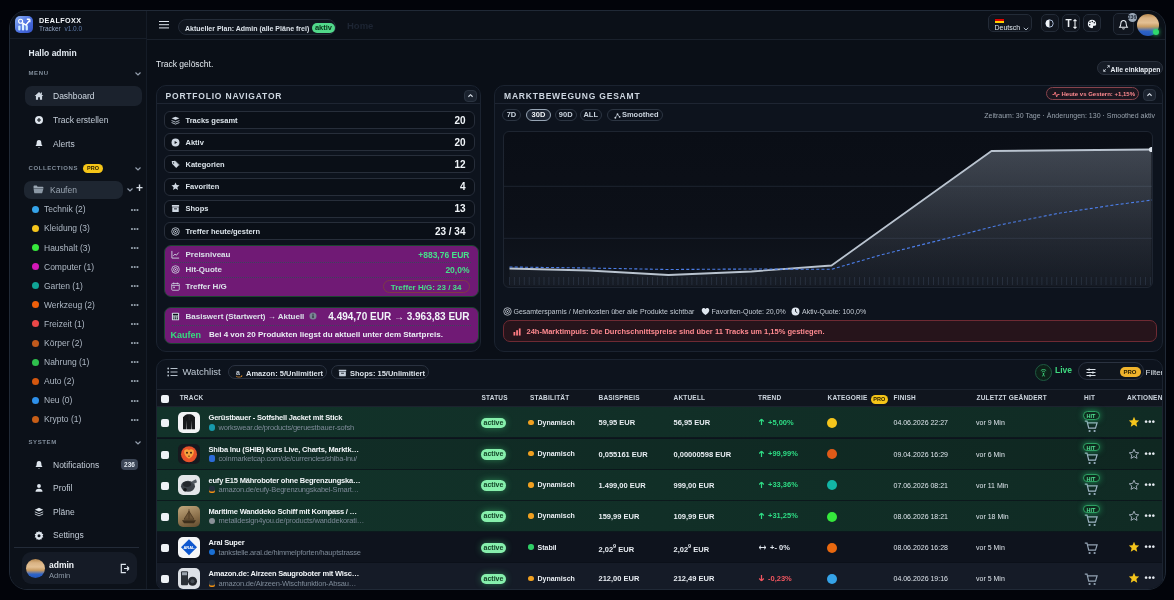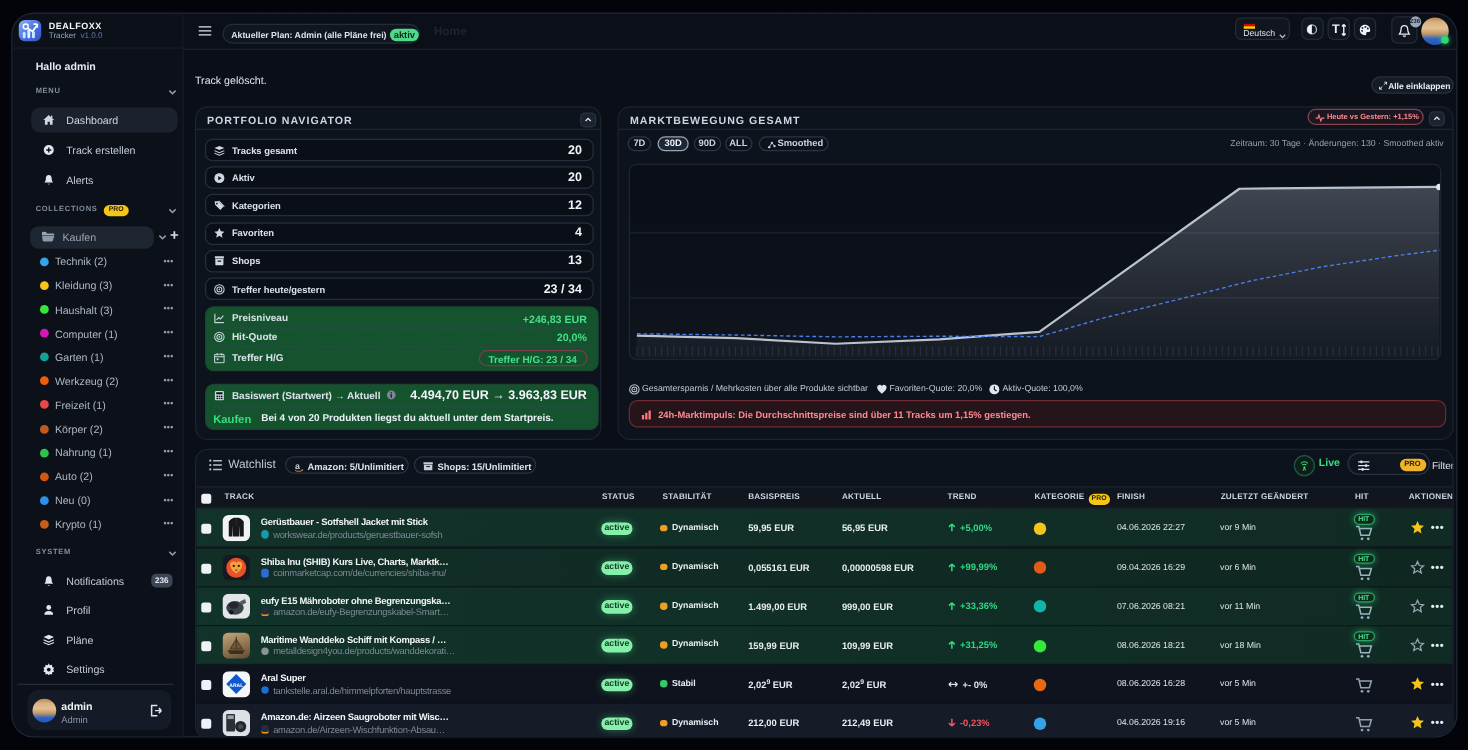--- a/index.html
+++ b/index.html
@@ -26,21 +26,21 @@
 
 .panel { position:absolute; background:#0d131d; border:1px solid #1b2330; border-radius:10px; }
 .phead { position:absolute; left:0; top:0; right:0; height:18px; border-bottom:1px solid #1e2532; }
 .ptitle { position:absolute; left:9px; top:5px; font-size:8.5px; font-weight:bold; letter-spacing:0.8px; color:#cdd6e0; }
 .collbtn { position:absolute; width:13px; height:12px; border-radius:4px; background:#1b232f; border:1px solid #2a3340; color:#dfe6ee; }
 .collbtn svg { margin:2.5px auto; }
 .statrow { position:absolute; left:7px; width:311px; height:18px; background:#0a0f17; border:1px solid #272e3a; border-radius:6px; display:flex; align-items:center; }
 .statrow .si { width:9px; height:9px; margin-left:6px; margin-right:6px; flex:none; color:#cfd8e2; }
 .statrow .lab { font-size:7.5px; font-weight:bold; color:#dbe3ea; }
 .statrow .val { position:absolute; right:8px; font-size:10px; font-weight:bold; color:#f0f4f8; }
-.greenbox { position:absolute; left:7px; width:315px; background:#14532d; border:1px solid #1b4530; border-radius:7px; }
+.greenbox { position:absolute; left:7px; width:315px; background:#701a75; border:1px solid #1b4530; border-radius:7px; }
 .gline { position:absolute; left:6px; right:6px; display:flex; align-items:center; }
 .gline .si { width:9px; height:9px; margin-right:6px; flex:none; color:#cfd8e2; }
 .gline .lab { font-size:8px; font-weight:bold; color:#dbe3ea; }
 .gline .gval { position:absolute; right:2px; font-size:8.5px; font-weight:bold; color:#46e08a; }
 .dotted { position:absolute; left:7px; right:7px; border-top:1px dotted #39465a; }
 
 
 .tab { position:absolute; top:23.5px; height:11.5px; border-radius:6px; border:1px solid #2c3542; background:#0d131d; color:#cad3dd; font-size:7.5px; font-weight:bold; text-align:center; line-height:10.5px; }
 
 
@@ -309,21 +309,21 @@
         <span class="lab">Treffer heute/gestern</span>
           <span class="val">23 / 34</span>
       </div>
       <div class="greenbox" style="top:159.5px; height:52px;">
         <div class="gline" style="top:2px; height:13px;">
           <svg class="si" viewBox="0 0 10 10">
               <path d="M1 1 V9 H9" stroke="#cfd8e2" stroke-width="1" fill="none"></path>
               <path d="M2.5 6.5 L4.5 4.5 L6 5.8 L8.5 2.8" stroke="#cfd8e2" stroke-width="1" fill="none"></path>
             </svg>
           <span class="lab">Preisniveau</span>
-            <span class="gval">+246,83 EUR</span>
+            <span class="gval">+883,76 EUR</span>
         </div>
         <div class="dotted" style="top:15.8px;"></div>
         <div class="gline" style="top:17px; height:13px;">
           <svg class="si" viewBox="0 0 10 10">
               <circle cx="5" cy="5" r="4.2" fill="none" stroke="#cfd8e2" stroke-width="0.9"></circle>
               <circle cx="5" cy="5" r="2.2" fill="none" stroke="#cfd8e2" stroke-width="0.9"></circle>
               <circle cx="5" cy="5" r="0.7" fill="#cfd8e2"></circle>
             </svg>
           <span class="lab">Hit-Quote</span>
             <span class="gval">20,0%</span>

